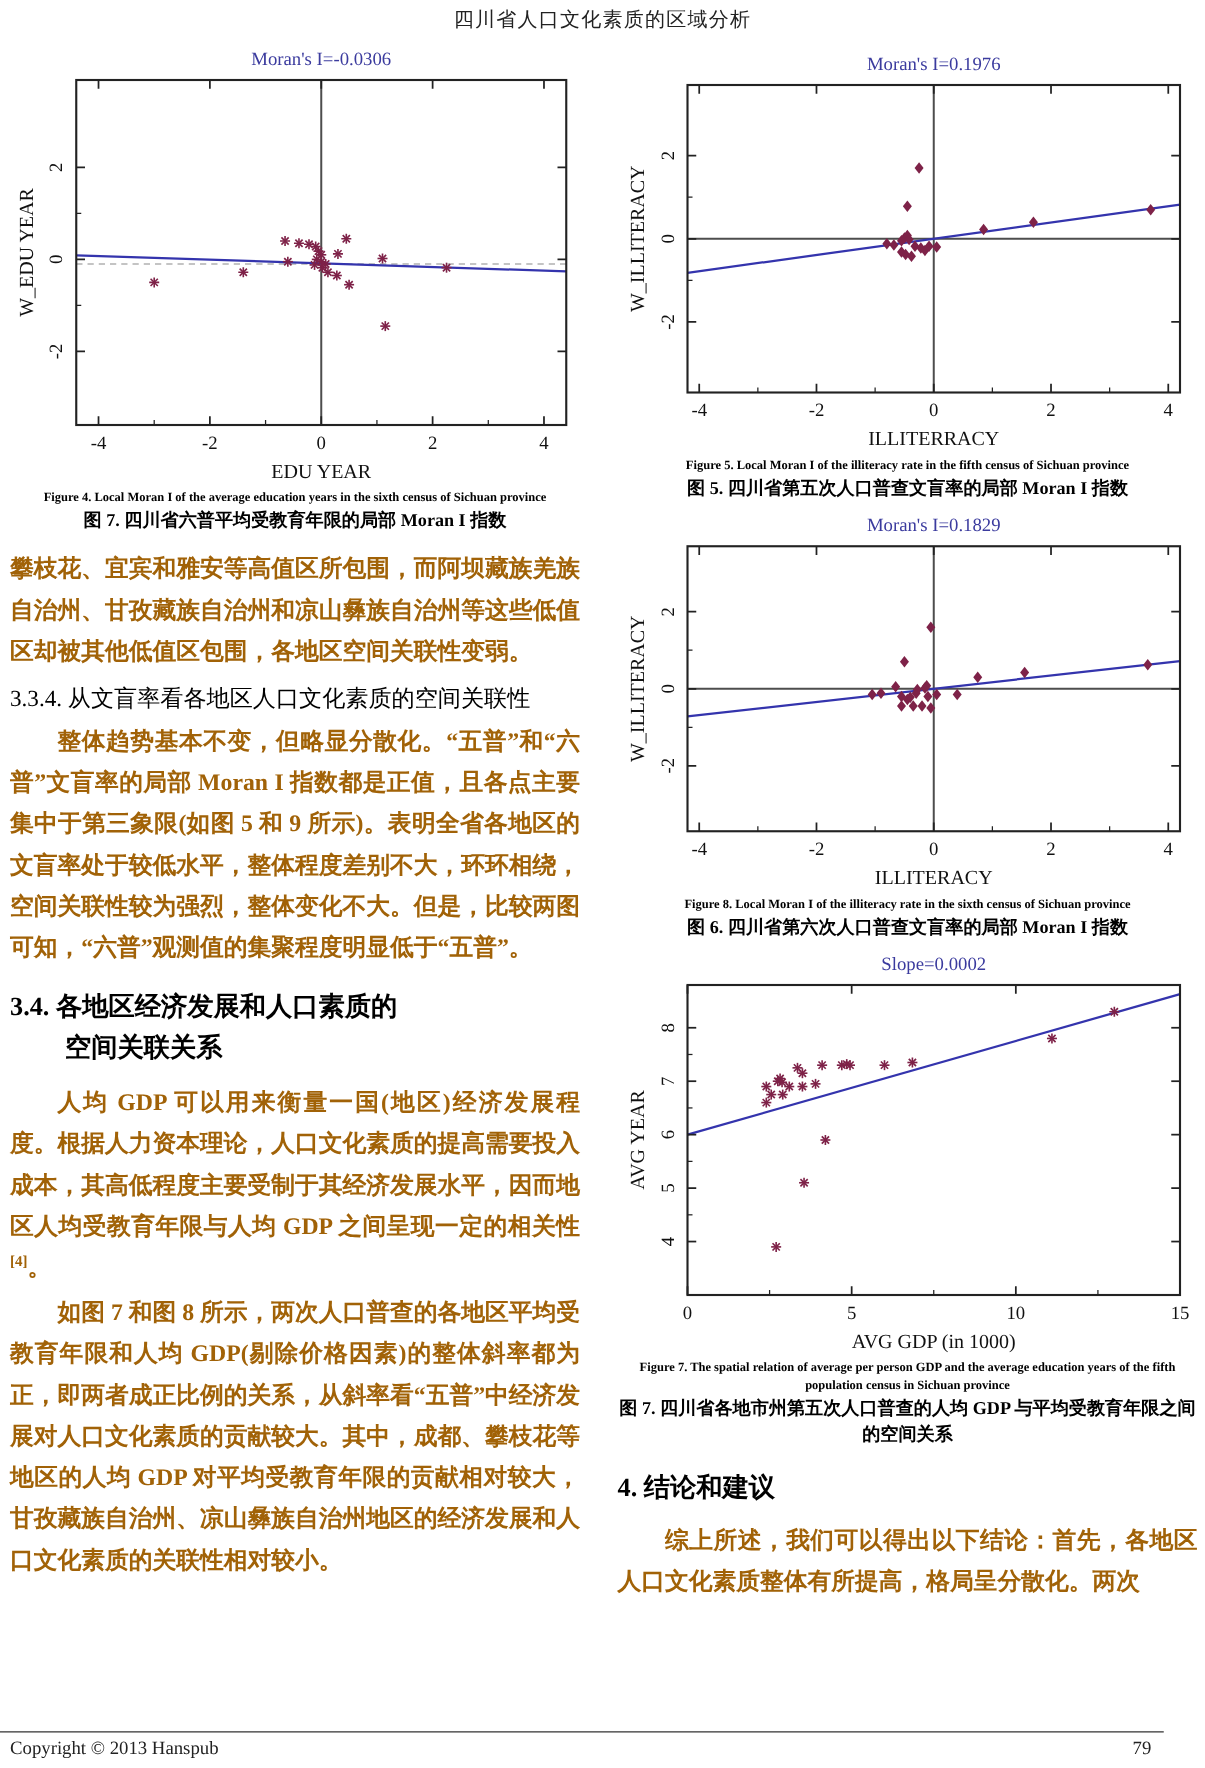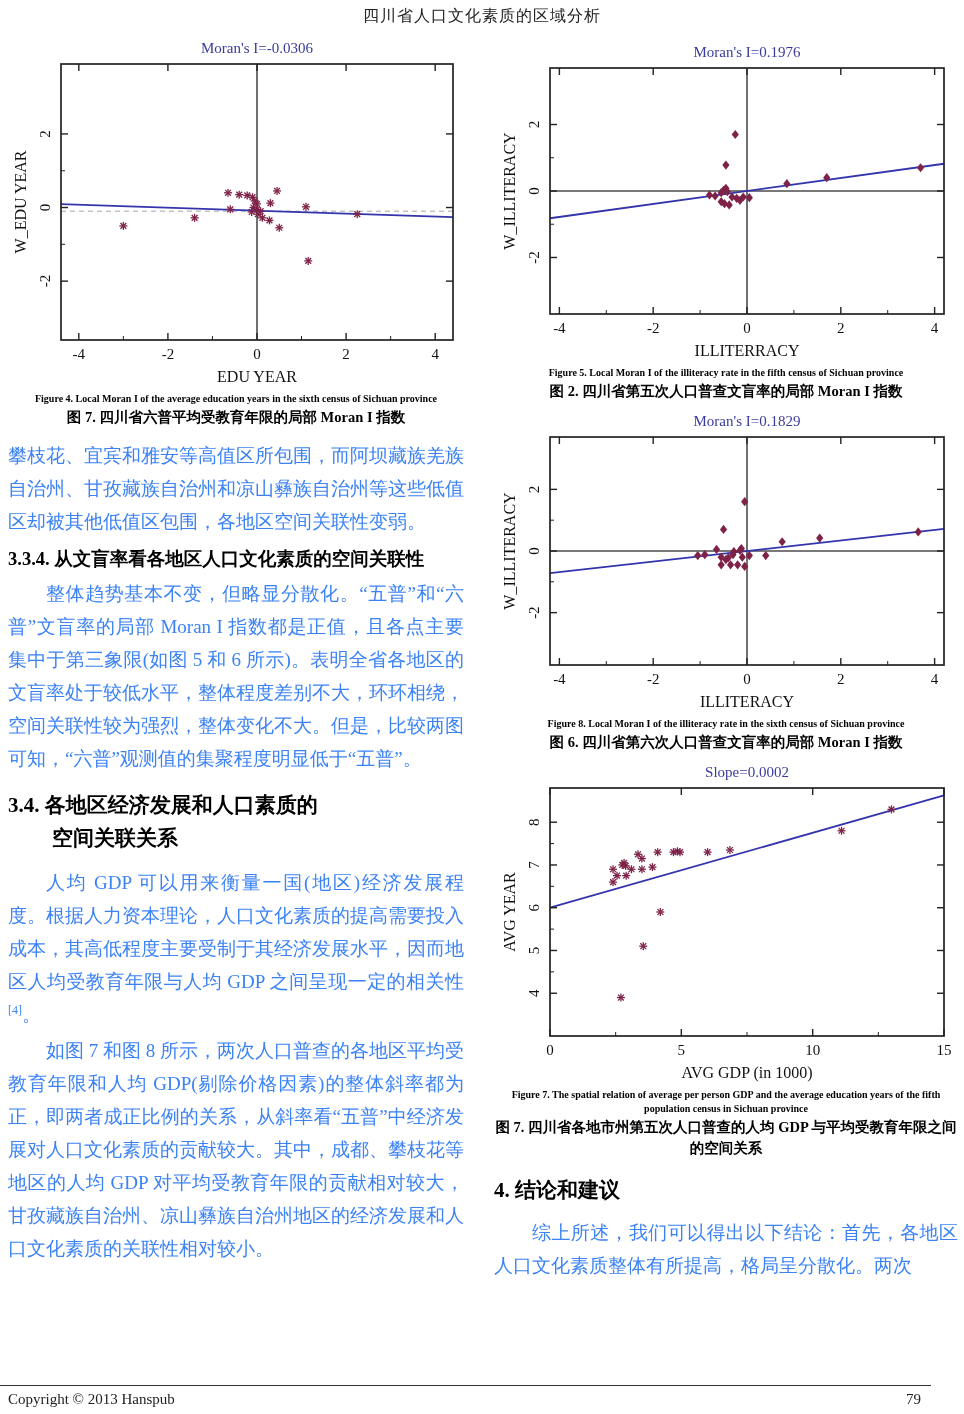--- a/index.html
+++ b/index.html
@@ -15,25 +15,25 @@
   .chart-title{font-size:15px;color:#3b3b9e;text-align:center;padding-left:42px;
         margin-bottom:1px;white-space:nowrap;}
   svg.chart{display:block;margin:0 auto;}
   .tick{font:15px "Liberation Serif","DejaVu Serif",serif;fill:#111;}
   .axis-label{font:16px "Liberation Serif","DejaVu Serif",serif;fill:#111;}
   figcaption{margin-top:4px;}
   .cap-en{font-weight:bold;font-size:10px;line-height:1.4;color:#000;}
   .cap-zh{font-weight:bold;font-size:14.5px;line-height:1.5;margin-top:1px;color:#000;}
 
   .body-text{font-size:19px;line-height:1.74;text-align:justify;margin:0 0 2px 0;
-        text-indent:2em;color:#3b82f6;}
+        text-indent:2em;color:#a16207;font-weight:bold;}
   .body-text.no-indent{text-indent:0;}
   .body-text sup{font-size:12px;line-height:0;}
   h2,h3{margin:0;color:#000;}
-  .h334{font-size:18.5px;font-weight:bold;margin:8px 0 6px 0;white-space:nowrap;}
+  .h334{font-size:18.5px;font-weight:normal;margin:8px 0 6px 0;white-space:nowrap;}
   .h34{font-size:21px;font-weight:bold;line-height:1.55;margin:14px 0 12px 0;}
   .h34 .line2{padding-left:2.1em;}
   .h4{font-size:21px;font-weight:bold;margin:16px 0 12px 0;}
 
   .footer{position:absolute;left:0;bottom:0;width:931px;height:28px;
         border-top:1.5px solid #333;font-size:15px;color:#222;}
   .footer .left{position:absolute;left:8px;top:5px;}
   .footer .right{position:absolute;right:10px;top:5px;}
 </style>
 </head>
@@ -175,21 +175,21 @@
       <figcaption>
         <div class="cap-en">Figure 4. Local Moran I of the average education years in the sixth census of Sichuan province</div>
         <div class="cap-zh">图 7. 四川省六普平均受教育年限的局部 Moran I 指数</div>
       </figcaption>
     </figure>
 
     <p class="body-text no-indent">攀枝花、宜宾和雅安等高值区所包围，而阿坝藏族羌族自治州、甘孜藏族自治州和凉山彝族自治州等这些低值区却被其他低值区包围，各地区空间关联性变弱。</p>
 
     <h3 class="h334">3.3.4. 从文盲率看各地区人口文化素质的空间关联性</h3>
 
-    <p class="body-text">整体趋势基本不变，但略显分散化。“五普”和“六普”文盲率的局部 Moran I 指数都是正值，且各点主要集中于第三象限(如图 5 和 6 所示)。表明全省各地区的文盲率处于较低水平，整体程度差别不大，环环相绕，空间关联性较为强烈，整体变化不大。但是，比较两图可知，“六普”观测值的集聚程度明显低于“五普”。</p>
+    <p class="body-text">整体趋势基本不变，但略显分散化。“五普”和“六普”文盲率的局部 Moran I 指数都是正值，且各点主要集中于第三象限(如图 5 和 9 所示)。表明全省各地区的文盲率处于较低水平，整体程度差别不大，环环相绕，空间关联性较为强烈，整体变化不大。但是，比较两图可知，“六普”观测值的集聚程度明显低于“五普”。</p>
 
     <h2 class="h34"><span>3.4. 各地区经济发展和人口素质的</span><br><span class="line2">空间关联关系</span></h2>
 
     <p class="body-text"><span>人均 GDP 可以用来衡量一国(地区)经济发展程度。根据人力资本理论，人口文化素质的提高需要投入成本，其高低程度主要受制于其经济发展水平，因而地区人均受教育年限与人均 GDP 之间呈现一定的相关性</span><sup>[4]</sup><span>。</span></p>
 
     <p class="body-text">如图 7 和图 8 所示，两次人口普查的各地区平均受教育年限和人均 GDP(剔除价格因素)的整体斜率都为正，即两者成正比例的关系，从斜率看“五普”中经济发展对人口文化素质的贡献较大。其中，成都、攀枝花等地区的人均 GDP 对平均受教育年限的贡献相对较大，甘孜藏族自治州、凉山彝族自治州地区的经济发展和人口文化素质的关联性相对较小。</p>
   </div>
 
   <div class="col col-right">
     <figure class="fig">
@@ -246,21 +246,21 @@
           <path d="M 243.24761904761903 130.3837837837838 L 246.84761904761902 134.9837837837838 L 243.24761904761903 139.5837837837838 L 239.64761904761903 134.9837837837838 Z" fill="#7e2248"></path>
           <path d="M 249.34523809523807 131.04864864864865 L 252.94523809523807 135.64864864864865 L 249.34523809523807 140.24864864864864 L 245.74523809523808 135.64864864864865 Z" fill="#7e2248"></path>
           <path d="M 286.8690476190476 117.08648648648648 L 290.4690476190476 121.68648648648647 L 286.8690476190476 126.28648648648647 L 283.26904761904757 121.68648648648647 Z" fill="#7e2248"></path>
           <path d="M 326.73809523809524 111.10270270270271 L 330.33809523809526 115.70270270270271 L 326.73809523809524 120.3027027027027 L 323.1380952380952 115.70270270270271 Z" fill="#7e2248"></path>
           <path d="M 420.54761904761904 101.12972972972972 L 424.14761904761906 105.72972972972971 L 420.54761904761904 110.3297297297297 L 416.947619047619 105.72972972972971 Z" fill="#7e2248"></path>
           <text x="247" y="294" text-anchor="middle" class="axis-label">ILLITERRACY</text>
           <text x="15" y="129" text-anchor="middle" class="axis-label" transform="rotate(-90 15 129)">W_ILLITERACY</text>
         </svg>
       <figcaption>
         <div class="cap-en">Figure 5. Local Moran I of the illiteracy rate in the fifth census of Sichuan province</div>
-        <div class="cap-zh">图 2. 四川省第五次人口普查文盲率的局部 Moran I 指数</div>
+        <div class="cap-zh">图 5. 四川省第五次人口普查文盲率的局部 Moran I 指数</div>
       </figcaption>
     </figure>
 
     <figure class="fig">
       <div class="chart-title">Moran's I=0.1829</div>
       <svg class="chart" width="452" height="282">
           <line x1="247" y1="6" x2="247" y2="234" stroke="#4d4d4d" stroke-width="1.6"></line>
           <line x1="50" y1="120" x2="444" y2="120" stroke="#4d4d4d" stroke-width="1.6"></line>
           <line x1="50" y1="142.18378378378378" x2="444" y2="97.81621621621622" stroke="#3434ad" stroke-width="1.8"></line>
           <rect x="50" y="6" width="394" height="228" fill="none" stroke="#222" stroke-width="1.7"></rect>

